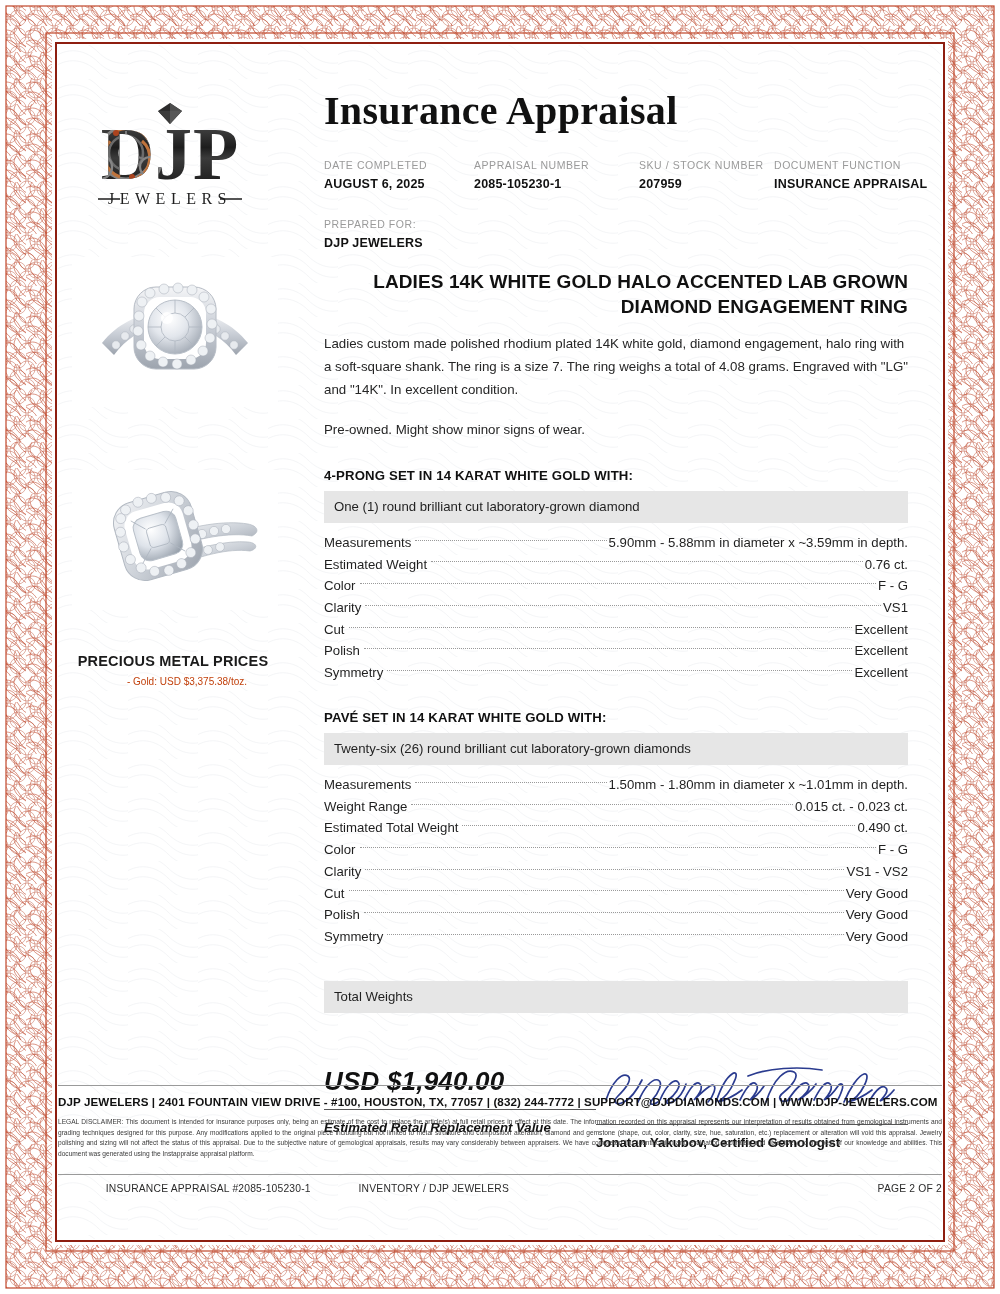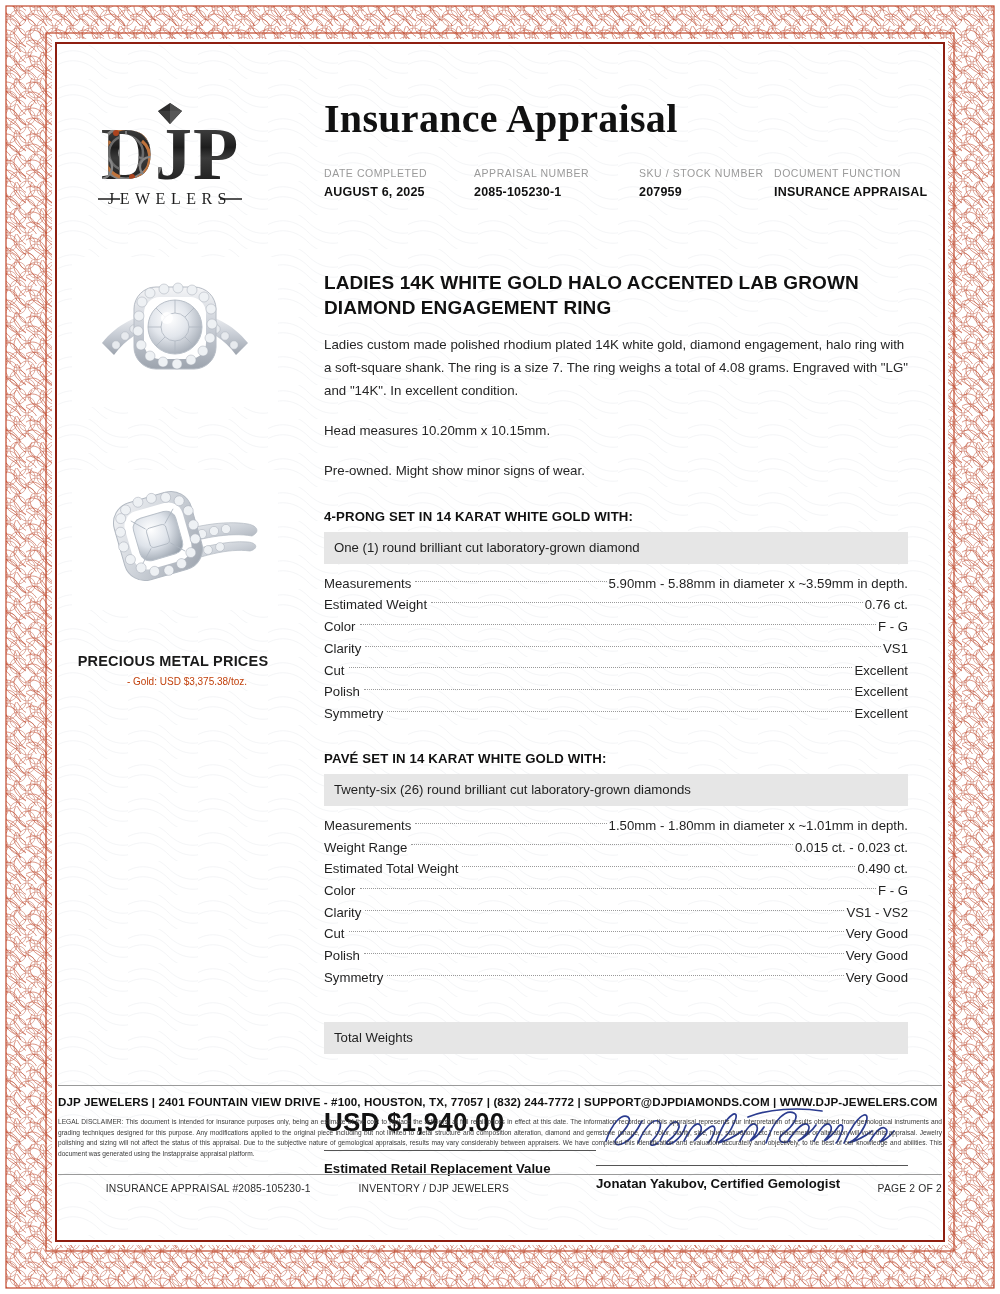--- a/index.html
+++ b/index.html
@@ -46,21 +46,21 @@
   .photo1{top:212px;}
   .photo2{top:425px;}
 
   .metal-block{position:absolute;left:0;top:608px;width:230px;text-align:center;}
   .metal-title{
     font-size:14.5px;font-weight:bold;color:#1b1b1b;letter-spacing:.2px;
   }
   .metal-line{font-size:10px;color:#c2410c;margin-top:7px;margin-left:28px;}
 
   
-  .main{position:absolute;left:266px;top:8px;width:584px;}
+  .main{position:absolute;left:266px;top:0;width:584px;}
 
   .doc-title{
     font-family:"Liberation Serif", serif;
     font-size:40px;color:#111;letter-spacing:.3px;
     margin:46px 0 0 0;line-height:1;
   }
 
   .meta-row{display:flex;margin-top:28px;}
   .meta-cell{flex:0 0 auto;}
   .meta-cell.c1{width:150px;}
@@ -78,21 +78,21 @@
   .meta-row2{display:flex;margin-top:27px;}
   .mr2-c1{width:200px;}
   .mr2-c2{width:384px;}
   .addr-value{
     font-size:12.5px;color:#111;font-weight:bold;letter-spacing:.1px;
     margin-top:6px;line-height:1.45;
   }
 
   .item-title{
     font-size:19px;font-weight:bold;color:#111;line-height:1.3;
-    margin-top:45px;letter-spacing:.1px;
+    margin-top:20px;letter-spacing:.1px;text-align:right;
   }
 
   .desc{
     font-size:13.3px;color:#262626;line-height:1.72;margin-top:14px;
   }
   .desc.p2{margin-top:17px;}
   .desc.p3{margin-top:17px;}
 
   .sec-title{
     font-size:13.2px;font-weight:bold;color:#111;margin-top:26px;letter-spacing:.15px;
@@ -114,21 +114,21 @@
     border-bottom:1.5px dotted #9a9a9a;
     transform:translateY(-3px);
     min-width:8px;
   }
   .spec-value{flex:0 0 auto;white-space:nowrap;}
 
   .totals-band{margin-top:33px;}
 
   
   .valrow{display:flex;margin-top:53px;}
-  .valcol{width:272px;}
+  .valcol{width:272px;font-style:italic;}
   .sigcol{width:312px;margin-left:0;}
   .big-price{
     font-size:26px;font-weight:bold;color:#111;letter-spacing:.2px;
   }
   .rule-line{border-bottom:1.4px solid #555;margin-top:12px;}
   .val-cap{font-size:13.2px;font-weight:bold;color:#111;margin-top:10px;}
   .sig-svg{height:46px;display:block;margin-left:2px;}
   .sig-name{font-size:13.2px;font-weight:bold;color:#111;margin-top:10px;}
 
   
@@ -420,25 +420,28 @@
             <div class="meta-label">SKU / STOCK NUMBER</div>
             <div class="meta-value">207959</div>
           </div>
           <div class="meta-cell c4">
             <div class="meta-label">DOCUMENT FUNCTION</div>
             <div class="meta-value">INSURANCE APPRAISAL</div>
           </div>
         </div>
 
         <div class="meta-row2">
+          <div class="mr2-c1">
+            <div class="meta-label">PREPARED FOR:</div>
+            <div class="meta-value">DJP JEWELERS</div>
+          </div>
         </div>
 
         <div class="item-title">LADIES 14K WHITE GOLD HALO ACCENTED LAB GROWN DIAMOND ENGAGEMENT RING</div>
         <div class="desc">Ladies custom made polished rhodium plated 14K white gold, diamond engagement, halo ring with a soft-square shank. The ring is a size 7. The ring weighs a total of 4.08 grams. Engraved with "LG" and "14K". In excellent condition.</div>
-        <div class="desc p2">Head measures 10.20mm x 10.15mm.</div>
         <div class="desc p3">Pre-owned. Might show minor signs of wear.</div>
 
         <div class="sec-title">4-PRONG SET IN 14 KARAT WHITE GOLD WITH:</div>
         <div class="sec-band">One (1) round brilliant cut laboratory-grown diamond</div>
         <div class="spec-list">
           <div class="spec-row">
             <span class="spec-label">Measurements</span>
             <span class="spec-dots"></span>
             <span class="spec-value">5.90mm - 5.88mm in diameter x ~3.59mm in depth.</span>
           </div>

